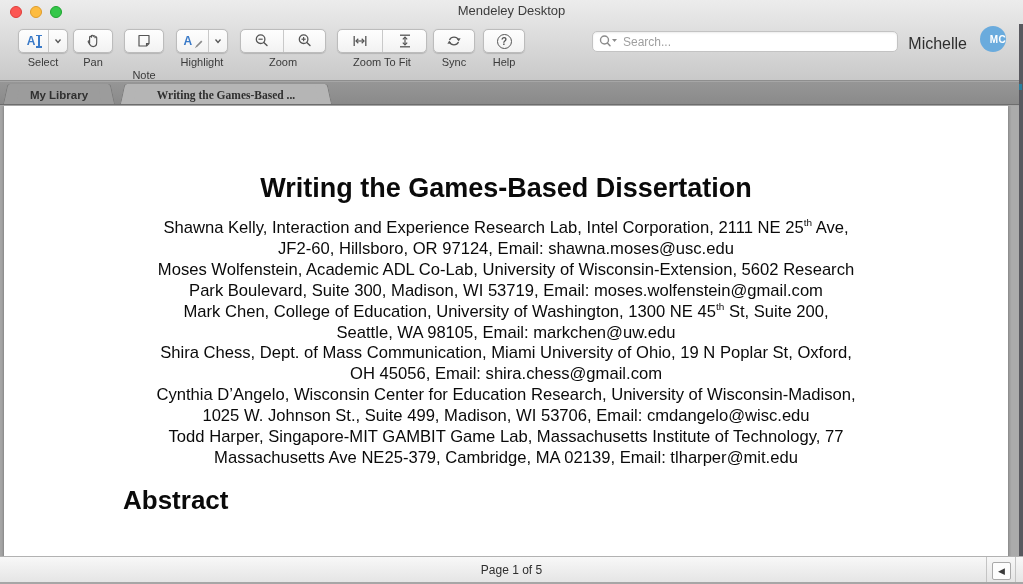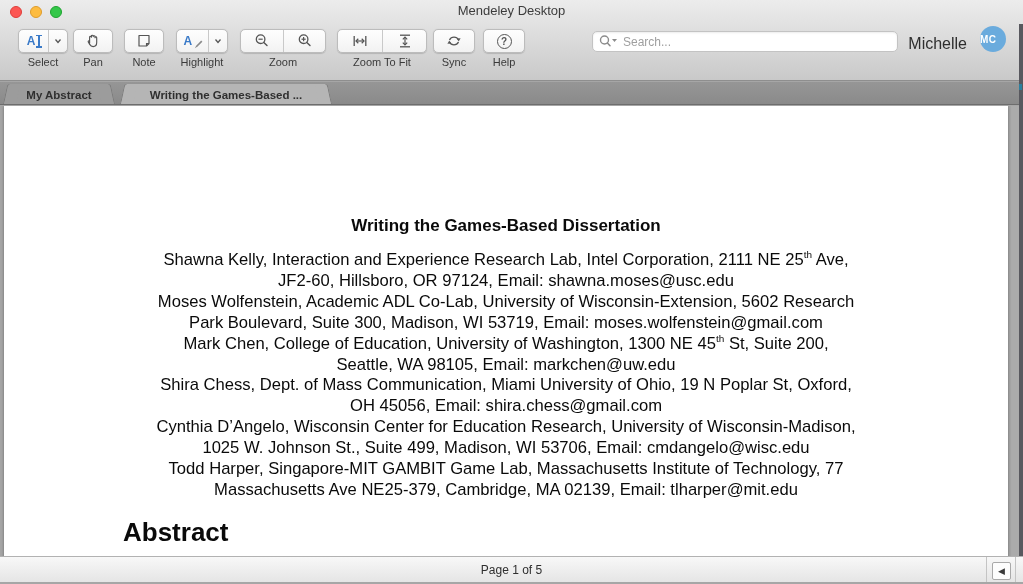--- a/index.html
+++ b/index.html
@@ -22,21 +22,21 @@
   .toolbar { position:absolute; left:0; top:22px; width:100%; height:59px; }
   .tool-group { position:absolute; top:7px; display:flex; flex-direction:column; align-items:center; }
   .btn-row { display:flex; height:24px; border:1px solid #bcbcbc; border-radius:5px;
              background:linear-gradient(#fefefe,#f2f2f2); box-shadow:0 0.5px 1px rgba(0,0,0,.15); }
   .btn-seg { display:flex; align-items:center; justify-content:center; height:100%; cursor:default; }
   .btn-seg + .btn-seg { border-left:1px solid #c9c9c9; }
   .tool-label { margin-top:3px; font-size:11px; color:#3a3a3a; white-space:nowrap; }
 
   .g-select   { left:18px; }  .g-select  .seg-main{width:29px;} .g-select  .seg-dd{width:19px;}
   .g-pan      { left:73px; }  .g-pan     .seg-main{width:38px;}
-  .g-note     { left:124px; } .g-note    .seg-main{width:38px;}
+  .g-note     { left:124px;gap:13px; } .g-note    .seg-main{width:38px;}
   .g-highlight{ left:176px; } .g-highlight .seg-main{width:31px;} .g-highlight .seg-dd{width:19px;}
   .g-zoom     { left:240px; } .g-zoom    .btn-seg{width:42px;}
   .g-ztf      { left:337px; } .g-ztf     .btn-seg{width:44px;}
   .g-sync     { left:433px; } .g-sync    .seg-main{width:40px;}
   .g-help     { left:483px; } .g-help    .seg-main{width:40px;}
 
   
   .sel-a { color:#3a7ac8; font-weight:bold; font-size:12px; line-height:12px; }
   .ibeam { display:inline-block; width:2px; height:13px; background:#3a7ac8; position:relative; margin-left:3px; }
   .ibeam::before, .ibeam::after { content:""; position:absolute; left:-2px; width:6px; height:1.5px; background:#3a7ac8; }
@@ -54,43 +54,43 @@
   .search-input { width:100%; height:100%; border:1px solid #c3c3c3; border-radius:5px;
                   background:#fff; padding:0 0 0 30px; font-size:12px; color:#333;
                   font-family:"Liberation Sans", sans-serif; outline:none;
                   box-shadow:inset 0 1px 2px rgba(0,0,0,.08); }
   .search-input::placeholder { color:#9f9f9f; }
   .search-mag { position:absolute; left:6px; top:3px; pointer-events:none; }
 
   .user-name { position:absolute; right:56px; top:13px; font-size:16px; color:#2e2e2e; }
   .avatar { position:absolute; right:17px; top:4px; width:26px; height:26px; border-radius:50%;
             background:#6aabdd; color:#fff; font-size:10px; font-weight:bold;
-            display:flex; align-items:center; justify-content:flex-start; letter-spacing:.3px; }
+            display:flex; align-items:center; justify-content:flex-end; letter-spacing:.3px; }
 
   
   .tabbar { position:absolute; left:0; top:82px; width:1023px; height:23px;
             background:linear-gradient(#969696,#8a8a8a); border-bottom:1px solid #6d6d6d; overflow:hidden; }
   .tab { position:absolute; top:2px; height:21px; display:flex; align-items:center; justify-content:center;
          font-size:11.5px; font-weight:bold; color:#2f2f2f; white-space:nowrap; }
   .tab, .tab::before, .tab::after { background:#9c9c9c; }
   .tab::before, .tab::after { content:""; position:absolute; top:0; bottom:0; width:12px; background:inherit; }
   .tab::before { left:-5px; transform:skewX(-12deg); border-left:1px solid #7a7a7a; border-top-left-radius:3px; }
   .tab::after  { right:-5px; transform:skewX(12deg); border-right:1px solid #7a7a7a; border-top-right-radius:3px; }
   .tab .tab-label { position:relative; z-index:1; }
   .tab.active, .tab.active::before, .tab.active::after { background:#b5b5b5; }
   .tab-library { left:10px; width:98px; }
-  .tab-document { left:127px; width:198px; }
+  .tab-document { left:127px; width:198px;font-family:Liberation Serif, serif; }
 
   
   .doc-area { position:absolute; left:0; top:106px; width:1023px; height:450px;
               background:#a6a6a6; overflow:hidden; }
   .scroll-track { position:absolute; right:4px; top:0; width:8px; height:100%; background:#ababab; }
   .page { position:absolute; left:4px; top:0; width:1004px; height:470px; background:#fff;
           box-shadow:0 0 3px rgba(0,0,0,.35); overflow:hidden; }
-  .paper-title { margin-top:110px; text-align:center; font-weight:bold; font-size:17px; color:#0a0a0a; }
+  .paper-title { margin-top:67px; text-align:center; font-weight:bold; font-size:27px; color:#0a0a0a; }
   .author-block { margin-top:14px; text-align:center; font-size:16.6px; line-height:20.9px; color:#0a0a0a; }
   .author-line { white-space:nowrap; }
   .author-line sup { font-size:60%; vertical-align:super; line-height:0; }
   .next-heading { margin-top:16px; margin-left:119px; font-weight:bold; font-size:26px; color:#0a0a0a; }
 
   
   .statusbar { position:absolute; left:0; top:556px; width:1023px; height:26px;
                background:linear-gradient(#f8f8f8,#e5e5e5); border-top:1px solid #b2b2b2; }
   .page-indicator { position:absolute; left:0; right:0; top:0; height:100%; line-height:27px;
                     text-align:center; font-size:12px; color:#2f2f2f; }
@@ -258,21 +258,21 @@
 
       <div class="user-name">Michelle</div>
       <div class="avatar">
         <span>MC</span>
       </div>
     </div>
   </div>
 
   <div class="tabbar">
     <div class="tab tab-library">
-      <span class="tab-label">My Abstract</span>
+      <span class="tab-label">My Library</span>
     </div>
     <div class="tab tab-document active">
       <span class="tab-label">Writing the Games-Based ...</span>
     </div>
   </div>
 
   <div class="doc-area">
     <div class="scroll-track"></div>
     <div class="page">
       <div class="paper-title">Writing the Games-Based Dissertation</div>

